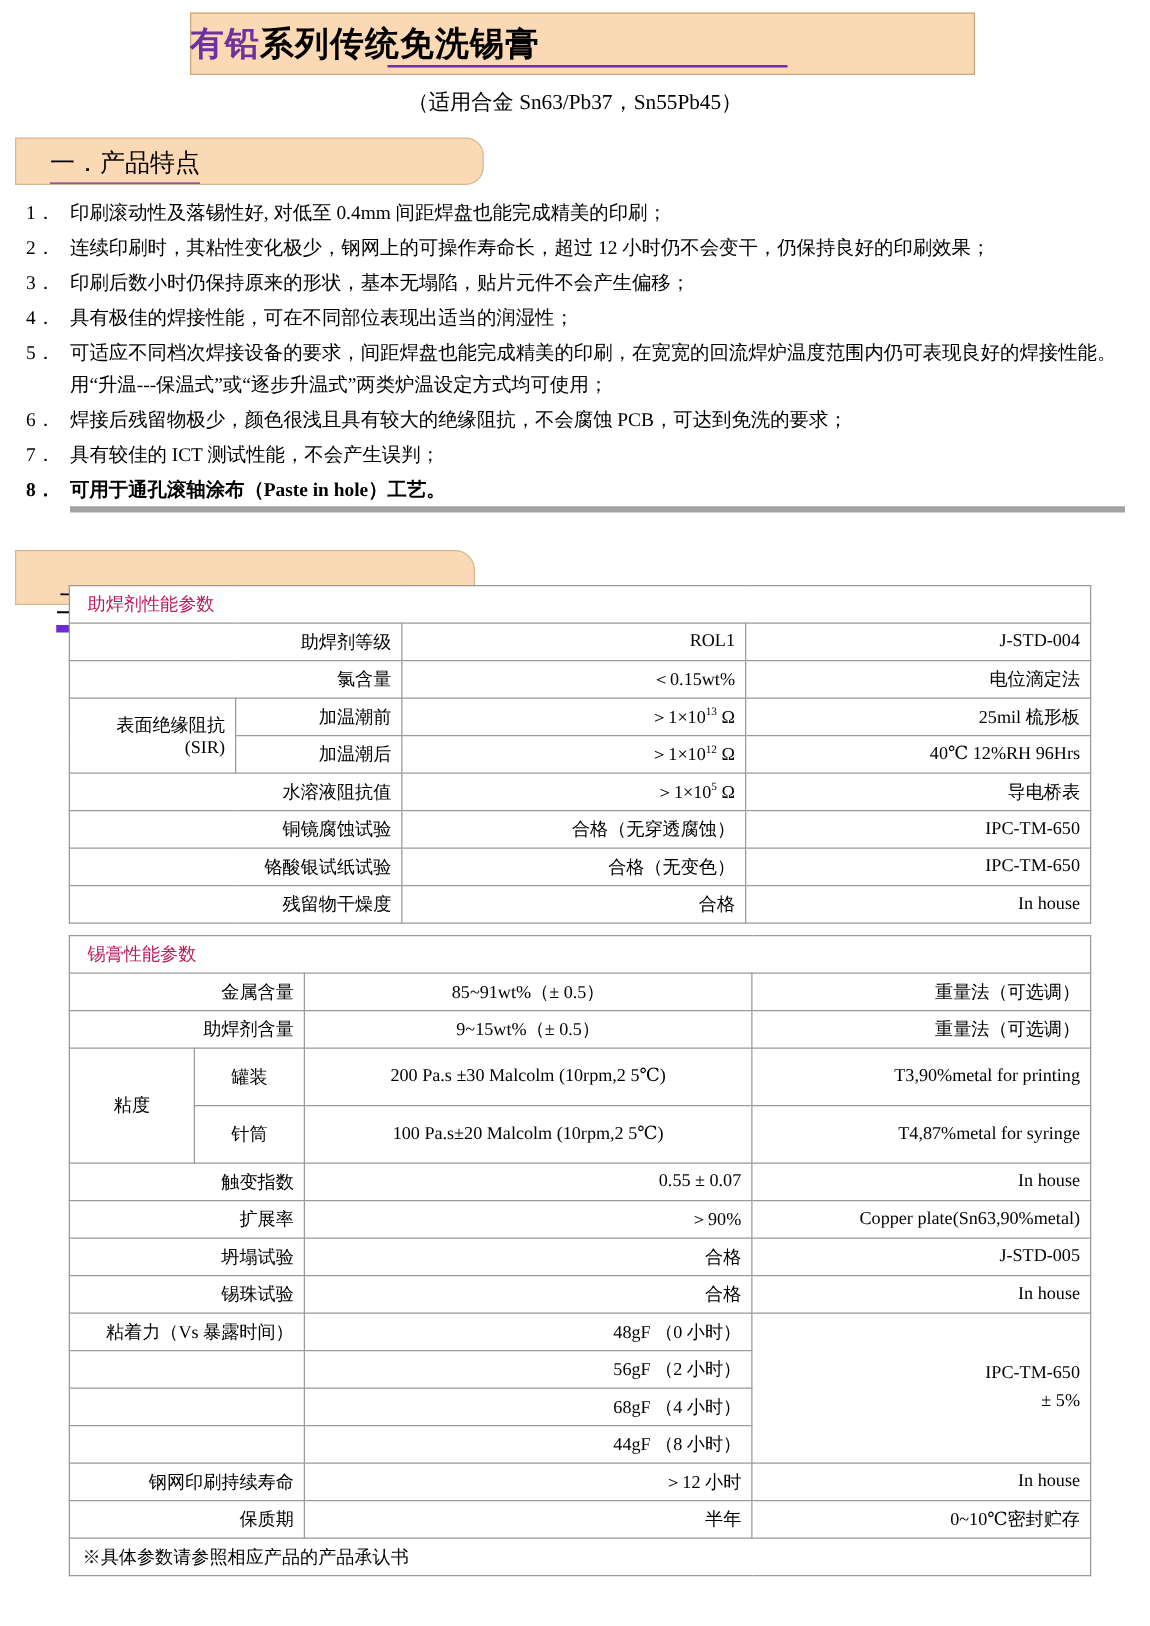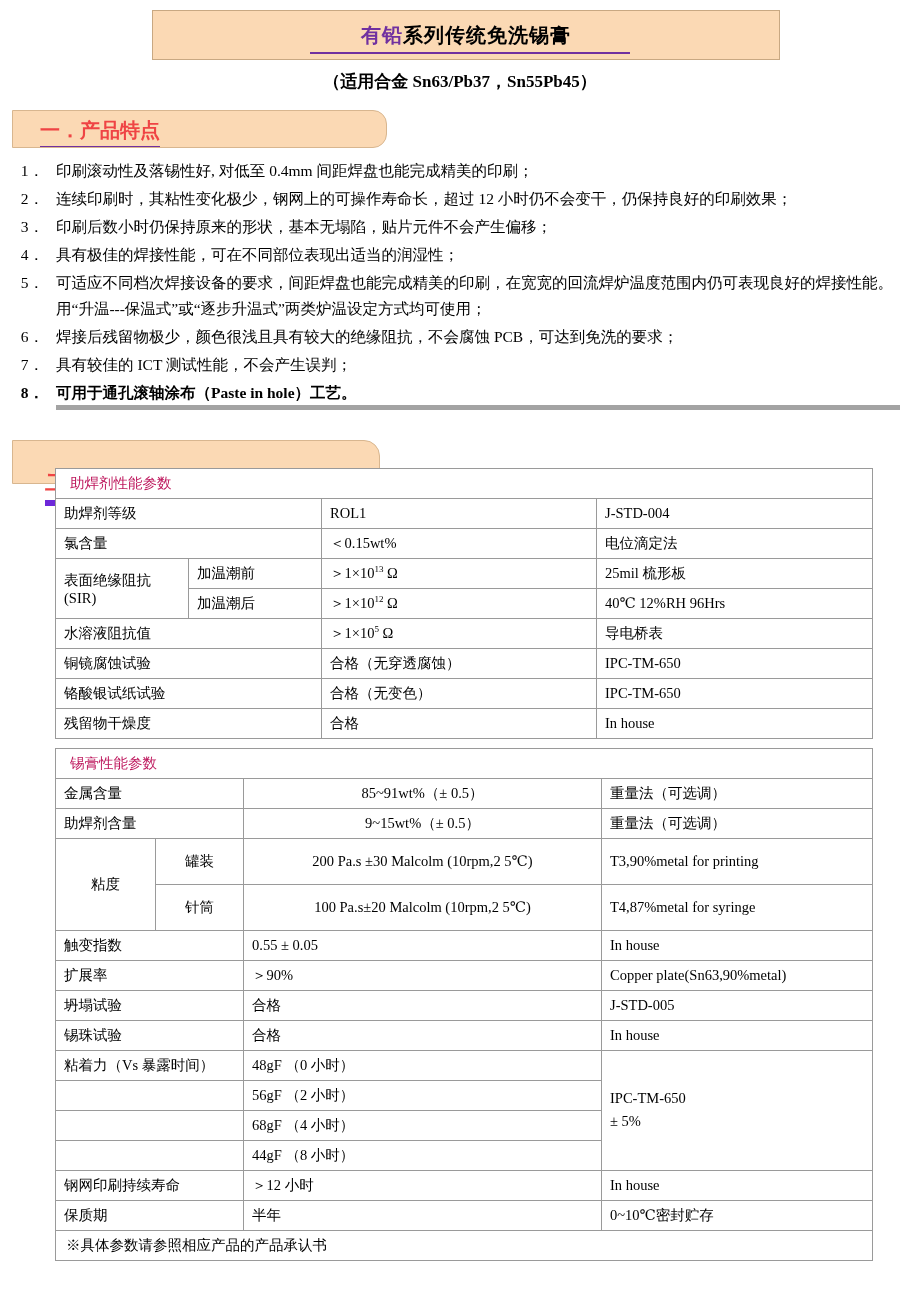--- a/index.html
+++ b/index.html
@@ -33,22 +33,21 @@
     border: 1px solid #c8a882;
     box-sizing: border-box;
   }
   .title-text {
     position: absolute;
     left: 152px;
     top: 12px;
     width: 628px;
     height: 46px;
     line-height: 46px;
-    text-align: center;
-    font-size: 20px;
+    font-size: 27px;
     font-weight: bold;
     letter-spacing: 1px;
     color: #000000;
     white-space: nowrap;
   }
   .title-text .accent {
     color: #7030a0;
   }
   .title-underline {
     position: absolute;
@@ -58,21 +57,21 @@
     height: 2px;
     background: #7030a0;
   }
   .subtitle {
     position: absolute;
     left: 0;
     top: 70px;
     width: 920px;
     text-align: center;
     font-size: 17px;
-    font-weight: bold;
+    font-weight: normal;
     color: #000000;
   }
 
   
   .section-head {
     position: absolute;
     background: #fbd9b4;
     border: 1px solid #d8b68f;
     box-sizing: border-box;
   }
@@ -85,22 +84,22 @@
   }
   .section-head.s2 {
     left: 12px;
     top: 440px;
     width: 368px;
     height: 44px;
     border-radius: 0 16px 16px 0;
   }
   .section-title {
     position: absolute;
-    font-weight: bold;
-    color: #ef4444;
+    font-weight: normal;
+    color: #000000;
     white-space: nowrap;
   }
   .section-title.t1 {
     left: 40px;
     top: 117px;
     font-size: 20px;
     border-bottom: 1px solid #7030a0;
     padding-bottom: 2px;
   }
   .section-title.t2 {
@@ -164,21 +163,21 @@
     vertical-align: middle;
     box-sizing: border-box;
     background: #ffffff;
   }
   td.subhead {
     color: #be185d;
     font-size: 14.5px;
     padding-left: 14px;
   }
   .c-center { text-align: center; }
-  .c-left { text-align: left; }
+  .c-left { text-align: right; }
   .nowrap { white-space: nowrap; }
   sup { font-size: 9px; vertical-align: super; }
   .note {
     font-size: 14.5px;
     padding-left: 10px;
     margin-top: 36px;
   }
   .spacer-row td {
     border: none;
     height: 9px;
@@ -326,21 +325,21 @@
           <td class="c-center" style="height:46px">200 Pa.s ±30 Malcolm (10rpm,2 5℃)</td>
           <td class="c-left" style="height:46px">T3,90%metal for printing</td>
         </tr>
         <tr>
           <td class="c-center" style="height:46px">针筒</td>
           <td class="c-center" style="height:46px">100 Pa.s±20   Malcolm (10rpm,2 5℃)</td>
           <td class="c-left" style="height:46px">T4,87%metal for syringe</td>
         </tr>
         <tr>
           <td class="c-left" colspan="2">触变指数</td>
-          <td class="c-left">0.55 ± 0.05</td>
+          <td class="c-left">0.55 ± 0.07</td>
           <td class="c-left">In house</td>
         </tr>
         <tr>
           <td class="c-left" colspan="2">扩展率</td>
           <td class="c-left">＞90%</td>
           <td class="c-left">Copper plate(Sn63,90%metal)</td>
         </tr>
         <tr>
           <td class="c-left" colspan="2">坍塌试验</td>
           <td class="c-left">合格</td>

